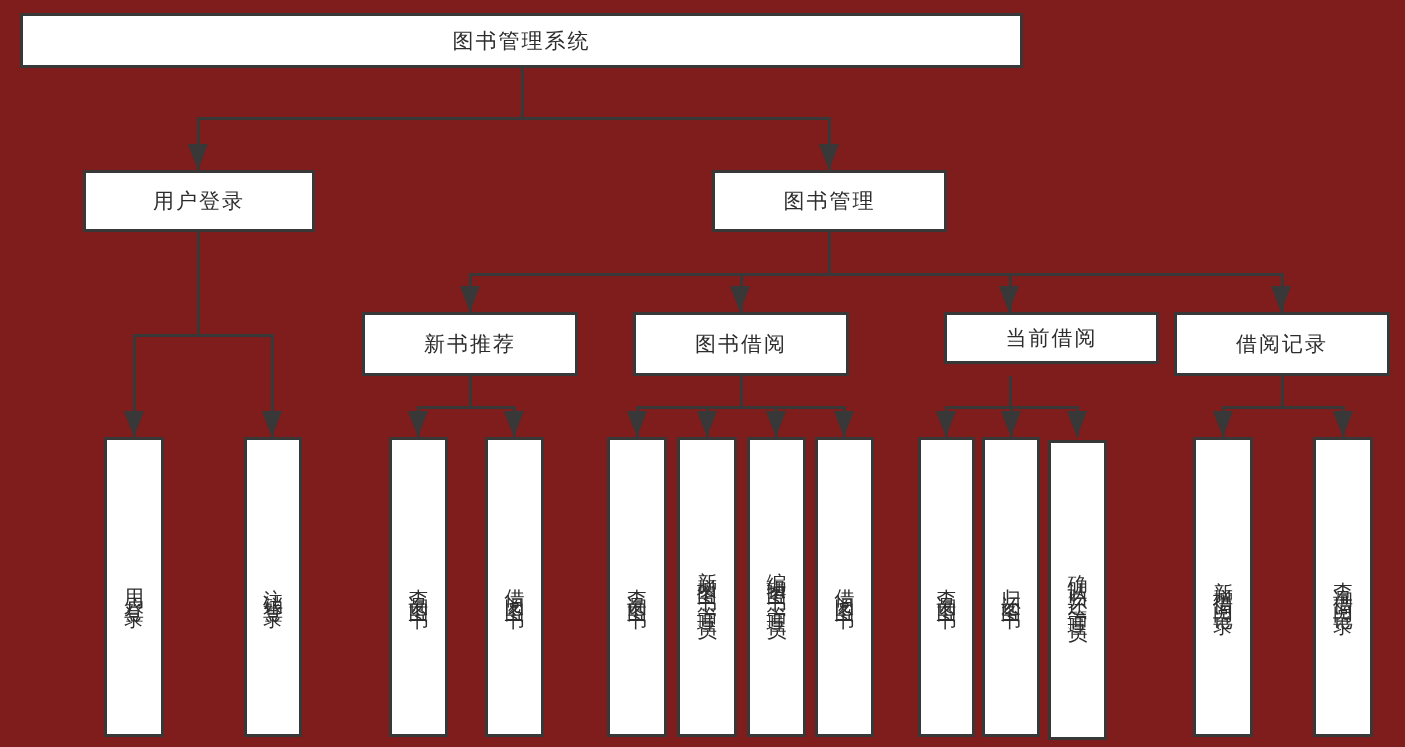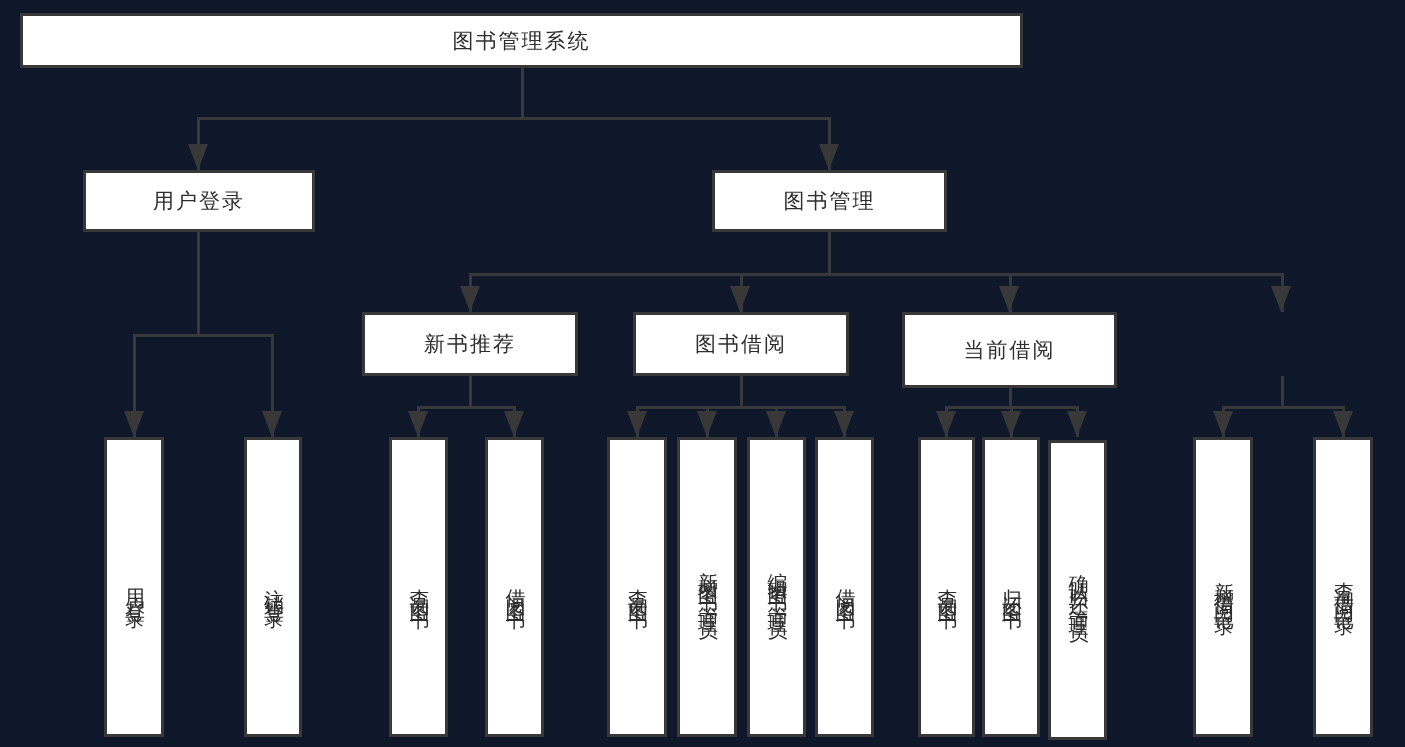--- a/index.html
+++ b/index.html
@@ -1,18 +1,18 @@
 <!DOCTYPE html>
 <html><head>
 <meta charset="utf-8">
 <style>
   html,body{margin:0;padding:0;background:#ffffff;}
   .stage{
-    position:relative;width:1405px;height:747px;background:#0f172a;
-    font-family:Liberation Mono, monospace;overflow:hidden;
+    position:relative;width:1405px;height:747px;background:#7f1d1d;
+    font-family:Liberation Sans, sans-serif;overflow:hidden;
   }
   .node{
     position:absolute;background:#ffffff;border:3px solid #383838;box-sizing:border-box;
     display:flex;align-items:center;justify-content:center;color:#2d2d2d;
   }
   .hnode{font-size:21px;letter-spacing:2px;}
   .vnode .vtext{
     writing-mode:vertical-rl;text-orientation:mixed;
     font-size:20px;letter-spacing:7px;line-height:1.15;color:#2d2d2d;
   }
@@ -104,24 +104,27 @@
   </div>
 
   <div class="node hnode" style="left:633px;top:312px;width:216px;height:64px;">
     <span>图书借阅</span>
   </div>
 
   <div class="node hnode" style="left:362px;top:312px;width:216px;height:64px;">
     <span>新书推荐</span>
   </div>
 
-  <div class="node hnode" style="left:902px;top:312px;width:215px;height:76px;">
+  <div class="node hnode" style="left:944px;top:312px;width:215px;height:52px;">
     <span>当前借阅</span>
   </div>
 
+  <div class="node hnode" style="left:1174px;top:312px;width:216px;height:64px;">
+    <span>借阅记录</span>
+  </div>
 
   <div class="node vnode" style="left:104px;top:437px;width:60px;height:300px;">
     <span class="vtext">用户登录</span>
   </div>
 
   <div class="node vnode" style="left:244px;top:437px;width:58px;height:300px;">
     <span class="vtext">注销登录</span>
   </div>
 
   <div class="node vnode" style="left:389px;top:437px;width:59px;height:300px;">

